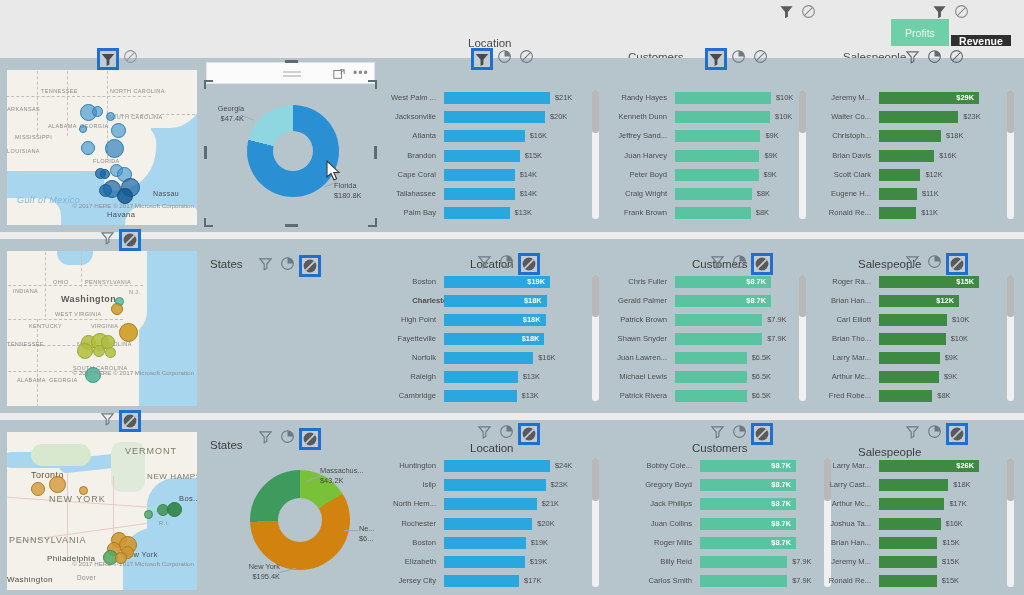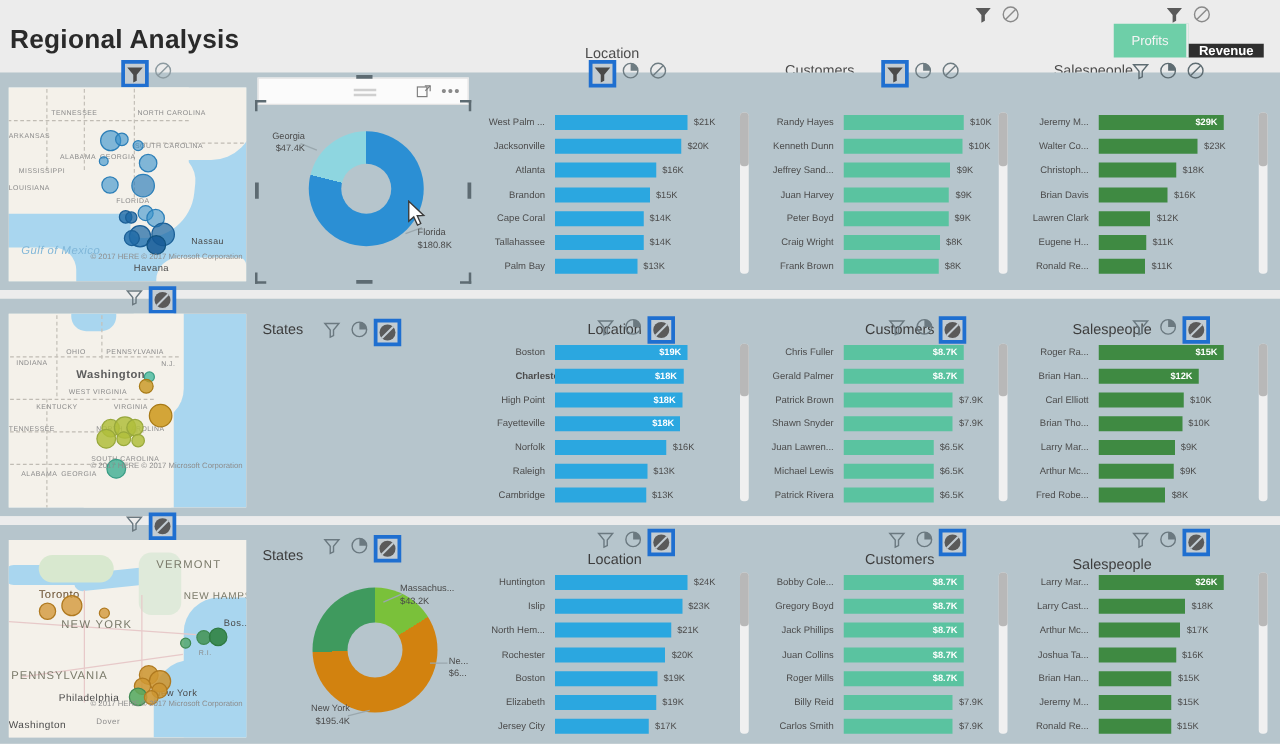--- a/index.html
+++ b/index.html
@@ -70,23 +70,20 @@
   .scroll{position:absolute;width:7px;background:#f0f0f0;border-radius:3px;}
   .scroll .thumb{position:absolute;left:0;width:7px;background:#b8b8b8;border-radius:3px;}
 
   .titlebar-line{position:absolute;background:#cfcfcf;height:2px;}
 </style>
 </head>
 <body>
 
 <div class="page">
 
-  <div class="header">
-    <div class="page-title">Regional Analysis</div>
-  </div>
 
   <div class="col-label" style="left:468px;top:37px;">Location</div>
   <div class="col-label" style="left:628px;top:51px;">Customers</div>
   <div class="col-label" style="left:843px;top:51px;">Salespeople</div>
 
   <div class="icorow" style="left:779px;top:4px;">
     <span>
       <svg width="15" height="15" viewBox="0 0 16 16">
           <path d="M1.5 2.5h13l-5 6v5l-3 1.6v-6.6z" fill="#5a5a5a"></path>
         </svg>
@@ -338,21 +335,21 @@
         <div class="bval inside" style="top: 4.64286px; left: 54px; width: 95px;">$29K</div>
         <div class="bname" style="left: 0px; top: 23.9286px; width: 46px;">Walter Co...</div>
         <div class="bbar" style="left: 54px; top: 22.9286px; width: 79.3103px; background: rgb(63, 138, 66);"></div>
         <div class="bval" style="top: 23.9286px; left: 138.31px;">$23K</div>
         <div class="bname" style="left: 0px; top: 43.2143px; width: 46px;">Christoph...</div>
         <div class="bbar" style="left: 54px; top: 42.2143px; width: 62.069px; background: rgb(63, 138, 66);"></div>
         <div class="bval" style="top: 43.2143px; left: 121.069px;">$18K</div>
         <div class="bname" style="left: 0px; top: 62.5px; width: 46px;">Brian Davis</div>
         <div class="bbar" style="left: 54px; top: 61.5px; width: 55.1724px; background: rgb(63, 138, 66);"></div>
         <div class="bval" style="top: 62.5px; left: 114.172px;">$16K</div>
-        <div class="bname" style="left: 0px; top: 81.7857px; width: 46px;">Lawren Clark</div>
+        <div class="bname" style="left: 0px; top: 81.7857px; width: 46px;">Scott Clark</div>
         <div class="bbar" style="left: 54px; top: 80.7857px; width: 41.3793px; background: rgb(63, 138, 66);"></div>
         <div class="bval" style="top: 81.7857px; left: 100.379px;">$12K</div>
         <div class="bname" style="left: 0px; top: 101.071px; width: 46px;">Eugene H...</div>
         <div class="bbar" style="left: 54px; top: 100.071px; width: 37.931px; background: rgb(63, 138, 66);"></div>
         <div class="bval" style="top: 101.071px; left: 96.931px;">$11K</div>
         <div class="bname" style="left: 0px; top: 120.357px; width: 46px;">Ronald Re...</div>
         <div class="bbar" style="left: 54px; top: 119.357px; width: 37.2414px; background: rgb(63, 138, 66);"></div>
         <div class="bval" style="top: 120.357px; left: 96.2414px;">$11K</div>
         <div class="scroll" style="right: 4px; top: 2px; height: 129px;">
           <div class="thumb" style="top: 0px; height: 43px;"></div>
@@ -746,21 +743,21 @@
             <path d="M8 8V1.8A6.2 6.2 0 0 1 14.2 8z" fill="#6b7980"></path>
           </svg>
       </span>
       <span class="ic-wrap sel">
         <svg width="16" height="16" viewBox="0 0 16 16">
             <circle cx="8" cy="8" r="6.4" fill="#5a5a5a"></circle>
             <line x1="3.4" y1="12.6" x2="12.6" y2="3.4" stroke="#c3ccd2" stroke-width="1.6"></line>
           </svg>
       </span>
     </div>
-    <div class="bars" id="bars-2-customers" style="left:605px;top:36px;width:205px;height:135px;">
+    <div class="bars" id="bars-2-customers" style="left:630px;top:36px;width:205px;height:135px;">
         <div class="bname" style="left: 0px; top: 4.64286px; width: 62px;">Bobby Cole...</div>
         <div class="bbar" style="left: 70px; top: 3.64286px; width: 96px; background: rgb(90, 195, 160);"></div>
         <div class="bval inside" style="top: 4.64286px; left: 70px; width: 91px;">$8.7K</div>
         <div class="bname" style="left: 0px; top: 23.9286px; width: 62px;">Gregory Boyd</div>
         <div class="bbar" style="left: 70px; top: 22.9286px; width: 96px; background: rgb(90, 195, 160);"></div>
         <div class="bval inside" style="top: 23.9286px; left: 70px; width: 91px;">$8.7K</div>
         <div class="bname" style="left: 0px; top: 43.2143px; width: 62px;">Jack Phillips</div>
         <div class="bbar" style="left: 70px; top: 42.2143px; width: 96px; background: rgb(90, 195, 160);"></div>
         <div class="bval inside" style="top: 43.2143px; left: 70px; width: 91px;">$8.7K</div>
         <div class="bname" style="left: 0px; top: 62.5px; width: 62px;">Juan Collins</div>

